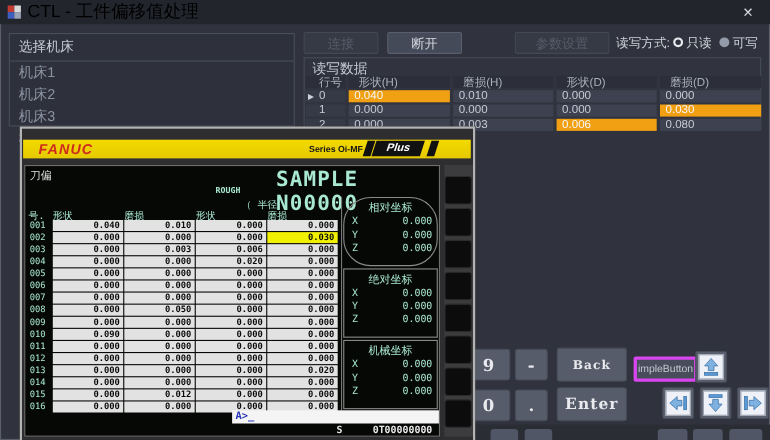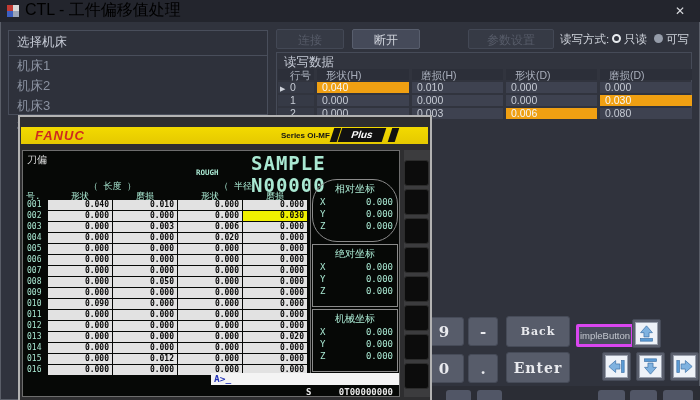--- a/index.html
+++ b/index.html
@@ -73,21 +73,21 @@
               transform:skewX(-18deg);z-index:12;}
   
   #crt{left:22px;top:150px;width:378px;height:247px;background:#060806;z-index:11;
        border:1px solid #6d6d6d;box-sizing:border-box;
        font-family:"DejaVu Sans Mono",monospace;}
   .crt-green{color:#a9e8d2;}
   #crt-mode{left:4px;top:2px;color:#dcdcdc;font-size:10px;position:absolute;}
   #crt-rough{left:173px;top:17px;font-size:7.5px;font-weight:bold;position:absolute;}
   #crt-program{left:228px;top:1px;font-size:19px;font-weight:bold;letter-spacing:1px;position:absolute;}
   .crt-ghead{position:absolute;top:29px;font-size:9px;text-align:center;}
-  .crt-chead{position:absolute;top:39px;font-size:9px;text-align:center;}
+  .crt-chead{position:absolute;top:39px;font-size:9px;}
   #crt-grid{position:absolute;left:2px;top:49px;width:284px;height:173px;display:grid;
             grid-template-columns:22px 64px 64px 64px 64px;grid-template-rows:repeat(16,1fr);
             gap:1px;font-size:8px;font-weight:bold;}
   .crt-no{color:#a9e8d2;line-height:10px;padding-left:2px;font-weight:normal;}
   .crt-cell{background:#e2e2e2;color:#0a0a0a;text-align:right;padding-right:3px;line-height:10px;}
   .crt-cell.hl{background:#F0F000;}
   #crt-vline{position:absolute;left:287px;top:28px;width:1px;height:194px;background:#777;}
   .coord-box{position:absolute;left:289px;width:86px;height:63px;border:1px solid #8a8a8a;
              box-sizing:border-box;}
   .coord-title{text-align:center;font-size:10px;margin-top:2px;}
@@ -211,21 +211,20 @@
 <span id="fanuc-series" class="abs">Series Oi-MF</span>
 <span class="plus-slash" style="left:332px;"></span>
 <span id="plus-badge" class="abs">Plus</span>
 <span class="plus-slash" style="left:390px;"></span>
 
 <div id="crt" class="abs">
   <span id="crt-mode">刀偏</span>
   <span id="crt-rough" class="crt-green">ROUGH</span>
   <span id="crt-program" class="crt-green">SAMPLE N00000</span>
 
-  <span class="crt-ghead crt-green" style="left:25px;width:129px;">（ 长度 ）</span>
   <span class="crt-ghead crt-green" style="left:155px;width:130px;">（ 半径 ）</span>
   <span class="crt-chead crt-green" style="left:3px;width:20px;text-align:left;">号.</span>
   <span class="crt-chead crt-green" style="left:25px;width:64px;">形状</span>
   <span class="crt-chead crt-green" style="left:90px;width:64px;">磨损</span>
   <span class="crt-chead crt-green" style="left:155px;width:64px;">形状</span>
   <span class="crt-chead crt-green" style="left:220px;width:64px;">磨损</span>
 
   <div id="crt-grid">
       <div class="crt-no">001</div>
       <div class="crt-cell">0.040</div>

